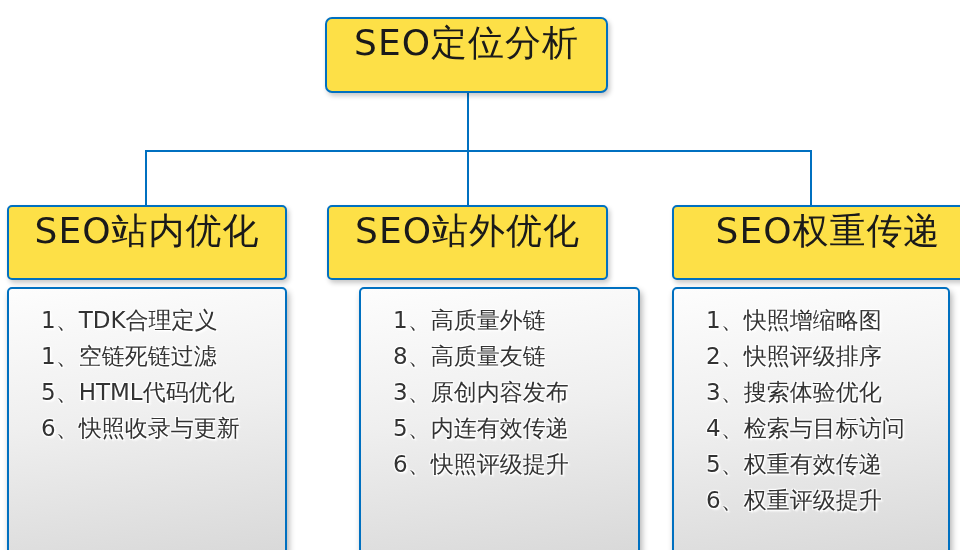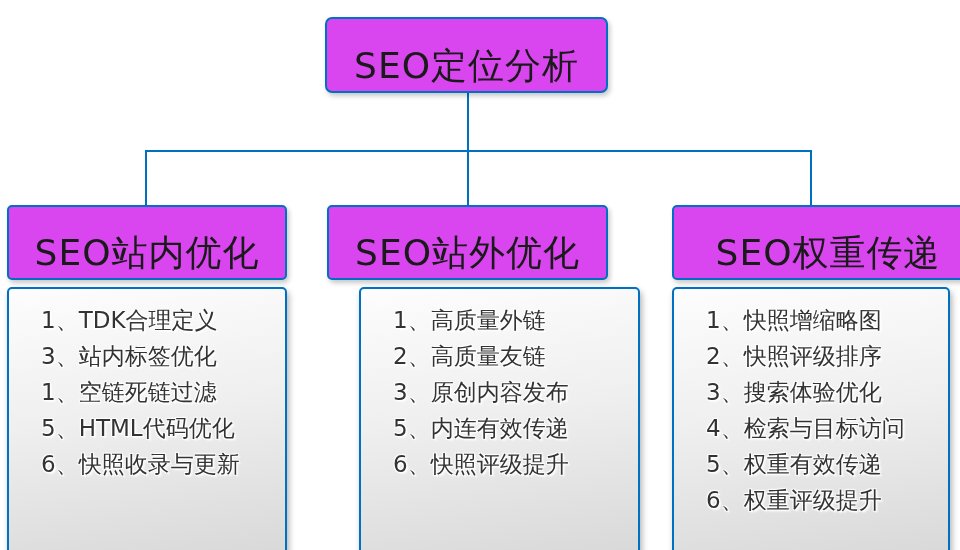--- a/index.html
+++ b/index.html
@@ -24,23 +24,23 @@
   .stem      { left: 467px; top: 92px;  width: 2px;   height: 60px; }
   .hbar      { left: 145px; top: 150px; width: 667px; height: 2px;  }
   .drop-1    { left: 145px; top: 150px; width: 2px;   height: 57px; }
   .drop-2    { left: 467px; top: 150px; width: 2px;   height: 57px; }
   .drop-3    { left: 810px; top: 150px; width: 2px;   height: 57px; }
   
   .node {
     position: absolute;
     box-sizing: border-box;
     border: 2px solid #0070c0;
-    background: #d946ef;
+    background: #fde047;
     display: flex;
-    align-items: flex-end;
+    align-items: flex-start;
     justify-content: center;
     z-index: 2;
     box-shadow: 2px 3px 5px rgba(0,0,0,0.22);
   }
   .node .node-title {
     font-size: 36px;
     color: #1a1a1a;
     letter-spacing: 1px;
     white-space: nowrap;
   }
@@ -101,29 +101,28 @@
   </div>
   <div class="node branch-header bh-2">
     <span class="node-title">SEO站外优化</span>
   </div>
   <div class="node branch-header bh-3">
     <span class="node-title">SEO权重传递</span>
   </div>
 
   <div class="panel pn-1">
     <div class="list-item">1、TDK合理定义</div>
-    <div class="list-item">3、站内标签优化</div>
     <div class="list-item">1、空链死链过滤</div>
     <div class="list-item">5、HTML代码优化</div>
     <div class="list-item">6、快照收录与更新</div>
   </div>
 
   <div class="panel pn-2">
     <div class="list-item">1、高质量外链</div>
-    <div class="list-item">2、高质量友链</div>
+    <div class="list-item">8、高质量友链</div>
     <div class="list-item">3、原创内容发布</div>
     <div class="list-item">5、内连有效传递</div>
     <div class="list-item">6、快照评级提升</div>
   </div>
 
   <div class="panel pn-3">
     <div class="list-item">1、快照增缩略图</div>
     <div class="list-item">2、快照评级排序</div>
     <div class="list-item">3、搜索体验优化</div>
     <div class="list-item">4、检索与目标访问</div>

